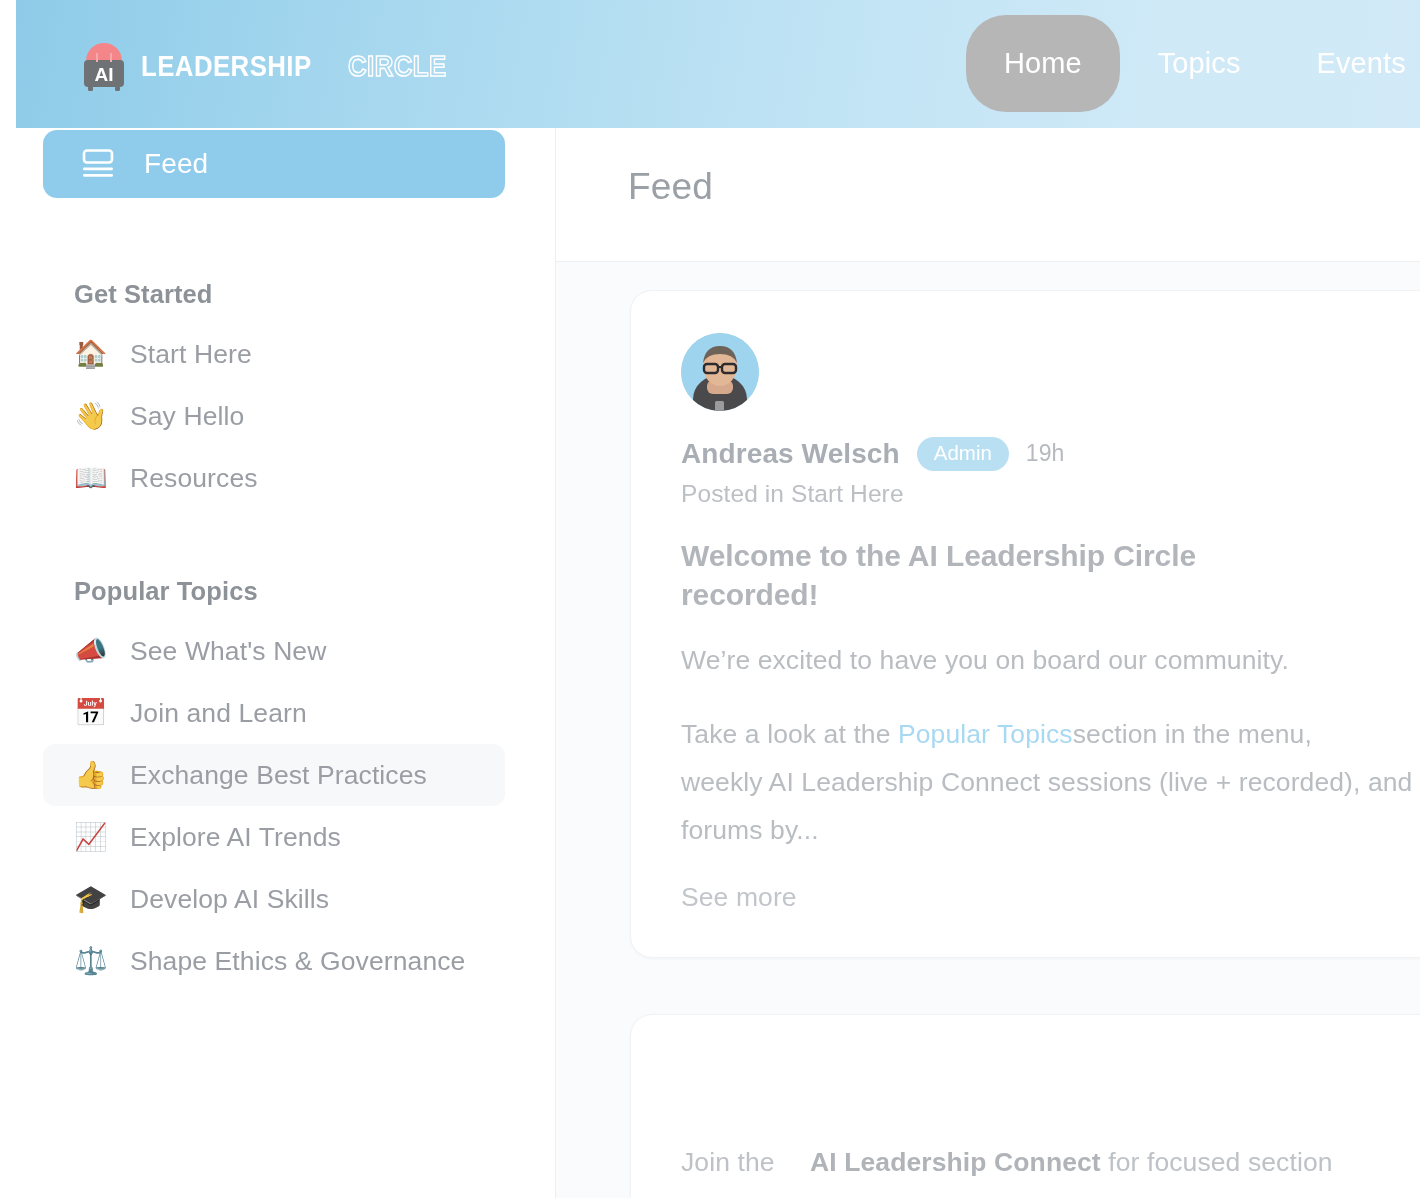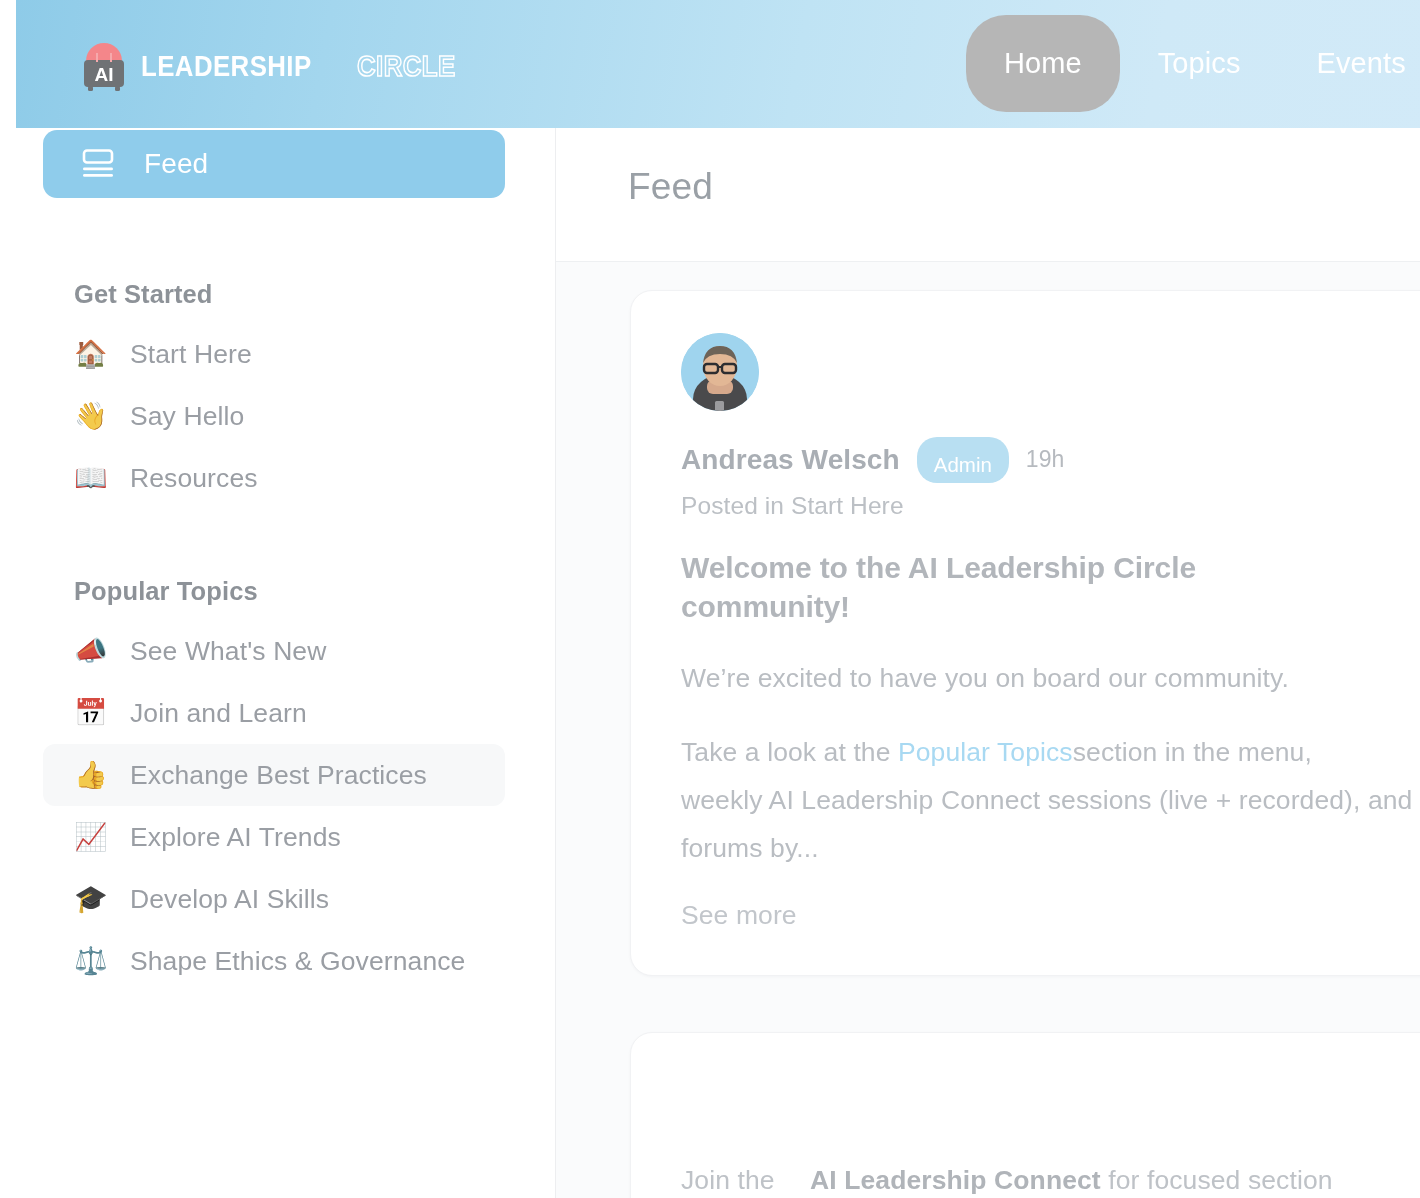--- a/index.html
+++ b/index.html
@@ -215,21 +215,21 @@
   .author {
     font-size: 28px;
     font-weight: bold;
     color: #a9aeb4;
     letter-spacing: 0.1px;
   }
   .badge {
     background: #b8dff2;
     color: #ffffff;
     font-size: 20.5px;
-    padding: 18px 17px 7px;
+    padding: 6px 17px 7px;
     border-radius: 20px;
     line-height: 1;
   }
   .time {
     font-size: 23px;
     color: #b6babf;
   }
   .posted-in {
     margin-top: 9px;
     font-size: 24.5px;
@@ -242,21 +242,21 @@
     font-size: 30px;
     font-weight: bold;
     color: #b2b6bb;
     line-height: 1.33;
     letter-spacing: -0.1px;
     white-space: nowrap;
   }
   .post-title .line2 { white-space: nowrap; }
 
   .post-body {
-    margin-top: 28px;
+    margin-top: 22px;
     font-size: 26.5px;
     color: #b9bdc2;
     line-height: 1.81;
     letter-spacing: 0.1px;
   }
   .post-body p { white-space: nowrap; }
   .post-body p + p { margin-top: 26px; }
   .link { color: #a8d9f2; }
 
   .see-more {
@@ -291,21 +291,21 @@
         <svg width="52" height="50" viewBox="0 0 52 50" xmlns="http://www.w3.org/2000/svg">
           <path d="M8 20 A18 18 0 0 1 44 20 Z" fill="#f4868a"></path>
           <rect x="6" y="19" width="40" height="27" rx="4" fill="#6f7275"></rect>
           <rect x="10" y="45" width="5" height="5" rx="1.5" fill="#6f7275"></rect>
           <rect x="37" y="45" width="5" height="5" rx="1.5" fill="#6f7275"></rect>
           <rect x="18" y="12" width="2" height="9" fill="#f6a9ac"></rect>
           <rect x="32" y="12" width="2" height="9" fill="#f6a9ac"></rect>
           <text x="26" y="40" font-family="Liberation Sans, sans-serif" font-size="19" font-weight="bold" fill="#ffffff" text-anchor="middle">AI</text>
         </svg>
       </span>
-      <span style="display:flex;align-items:flex-start;gap:18px;">
+      <span style="display:flex;align-items:flex-start;gap:9px;">
         <span style="font-size:30px;font-weight:bold;color:#ffffff;letter-spacing:0.5px;transform:scaleX(0.86);display:inline-block;transform-origin:left center;">LEADERSHIP</span>
         <span style="font-size:30px;font-weight:bold;color:transparent;-webkit-text-stroke:1.6px #ffffff;letter-spacing:0.5px;transform:scaleX(0.86);display:inline-block;transform-origin:left center;">CIRCLE</span>
       </span>
     </div>
 
     <nav class="nav">
       <div class="nav-item active">Home</div>
       <div class="nav-item">Topics</div>
       <div class="nav-item">Events</div>
     </nav>
@@ -397,21 +397,21 @@
               <span class="author">Andreas Welsch</span>
               <span class="badge">Admin</span>
               <span class="time">19h</span>
             </div>
             <div class="posted-in">Posted in Start Here</div>
           </div>
         </div>
 
         <h2 class="post-title">
           <span>Welcome to the AI Leadership Circle</span><br>
-          <span class="line2">community!</span>
+          <span class="line2">recorded!</span>
         </h2>
 
         <div class="post-body">
           <p>We’re excited to have you on board our community.</p>
           <p><span>Take a look at the </span><span class="link">Popular Topics</span><span>section in the menu,</span></p>
           <p style="margin-top:0">weekly AI Leadership Connect sessions (live + recorded), and</p>
           <p style="margin-top:0">forums by...</p>
         </div>
 
         <div class="see-more">See more</div>

